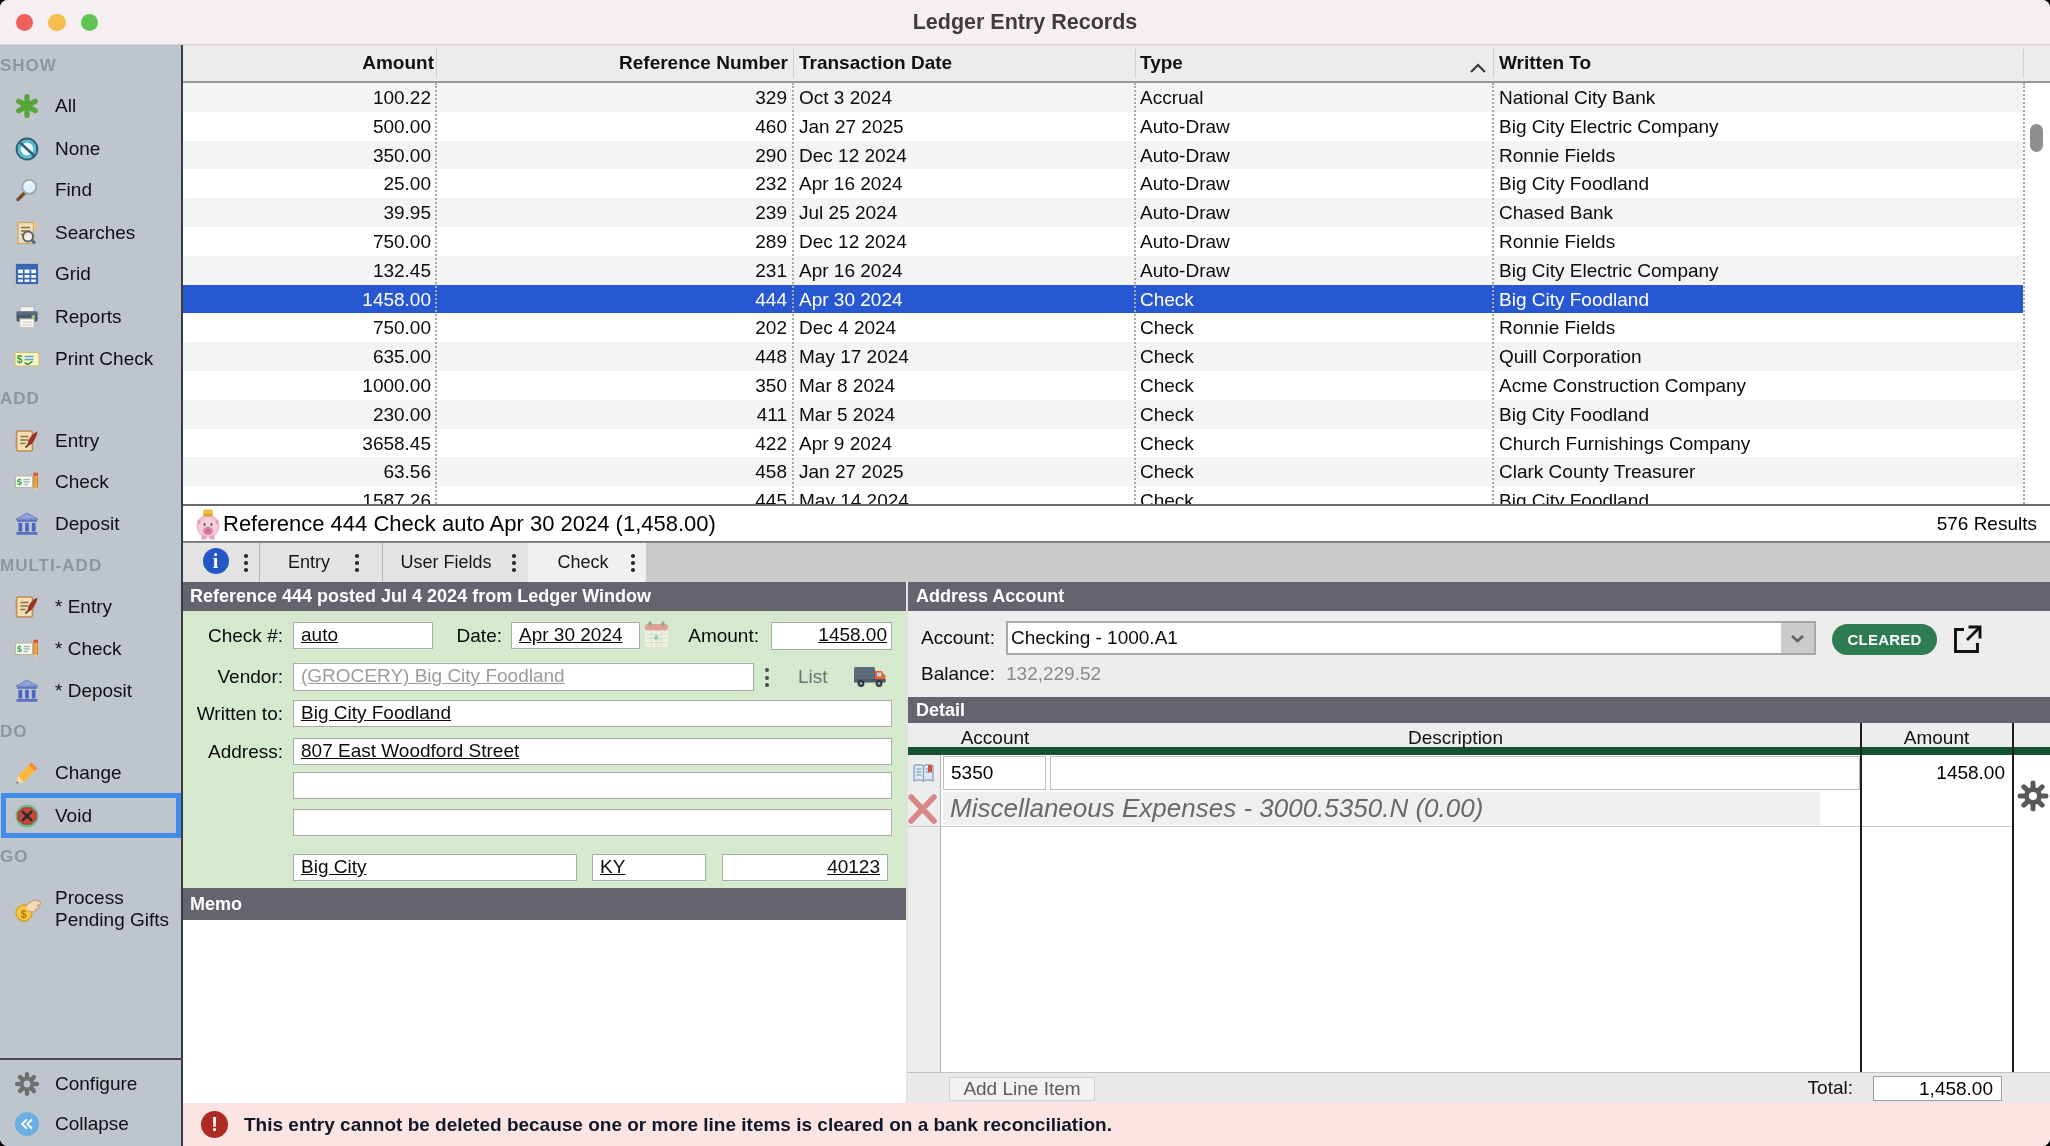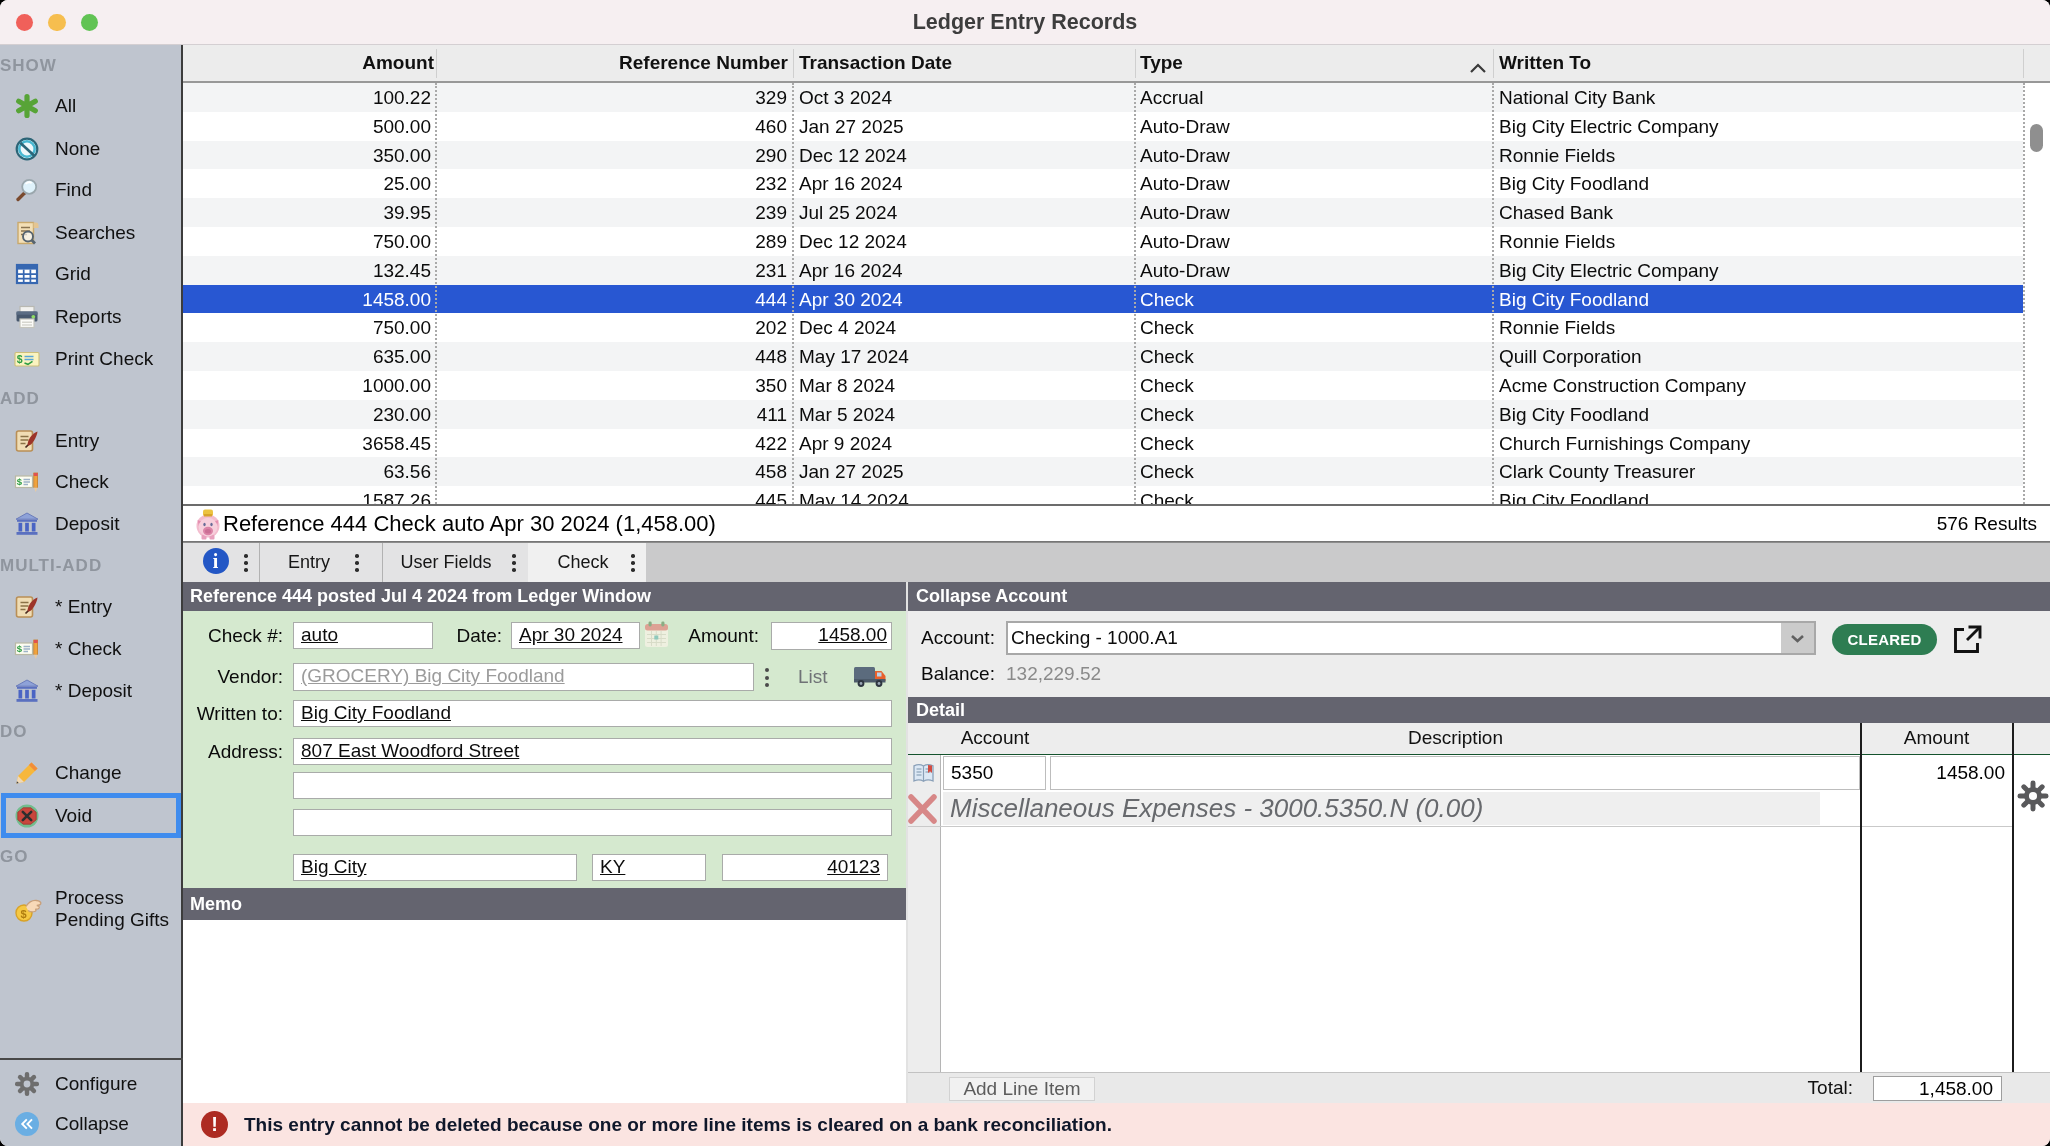--- a/index.html
+++ b/index.html
@@ -60,21 +60,21 @@
 
 #green { left:183px; top:611px; width:723px; height:277px; background:#d5e9cf; }
 .flabel { position:absolute; font-size:19px; color:#0a0a0a; text-align:right; white-space:nowrap; }
 .inp { position:absolute; background:#fff; border:1.5px solid #a9aba9; font-size:19px; color:#0c0c0c; line-height:24px; padding:0 7px; white-space:nowrap; overflow:hidden;text-decoration:underline; }
 
 #memobar { left:183px; top:888px; width:723px; height:32px; background:#64646f; color:#fff; font-size:18px; font-weight:bold; line-height:32px; text-indent:7px; }
 #memoarea { left:183px; top:920px; width:723px; height:183px; background:#fff; }
 
 #acctarea { left:908px; top:611px; width:1142px; height:86px; background:#ededed; }
 #detailbar { left:908px; top:697px; width:1142px; height:26px; background:#64646f; color:#fff; font-size:18px; font-weight:bold; line-height:26px; text-indent:8px; }
-#dheader { left:908px; top:723px; width:1142px; height:32px; background:#ededed; border-bottom:1px solid #14532d; }
+#dheader { left:908px; top:723px; width:1142px; height:32px; background:#ededed; border-bottom:8px solid #14532d; }
 .dh { position:absolute; top:0; height:30px; line-height:30px; font-size:19px; color:#111; text-align:center; }
 #dtablebg { left:908px; top:755px; width:1142px; height:317px; background:#fff; }
 #iconcol { left:908px; top:755px; width:33px; height:317px; background:#ededed; border-right:1px solid #b5b5b5; }
 .vline { position:absolute; width:2px; background:#1c1c1c; }
 #dbottom { left:908px; top:1072px; width:1142px; height:31px; background:#e9e9e9; border-top:1px solid #c2c2c2; }
 #addline { position:absolute; left:41px; top:3.5px; width:146px; height:24px; background:#f1f1f1; border:1px solid #d2d2d2; color:#5c5c5c; font-size:19px; text-align:center; line-height:22px; }
 #totlbl { position:absolute; right:197px; top:0px; height:30px; line-height:30px; font-size:19px; color:#111;margin-left:44px; }
 #totbox { position:absolute; left:965px; top:2.5px; width:129px; height:25px; background:#fff; border:1px solid #9e9e9e; font-size:19px; text-align:right; line-height:23px; padding-right:8px; }
 
 #errbar { left:183px; top:1103px; width:1867px; height:43px; background:#fbe4e1; }
@@ -466,21 +466,21 @@
       </div>
     <div class="tabtxt" style="left:350px; width:100px; text-align:center;">Check</div>
     <div class="vdots" style="left:448px;">
         <i></i>
         <i></i>
         <i></i>
       </div>
   </div>
 
   <div class="abs dbar" id="dbarL">Reference 444 posted Jul 4 2024 from Ledger Window</div>
-  <div class="abs dbar" id="dbarR">Collapse Account</div>
+  <div class="abs dbar" id="dbarR">Address Account</div>
   <div class="abs" id="pdiv"></div>
 
   <div class="abs" id="green"></div>
   <div id="formbits">
     <div class="abs flabel" style="left:113px; width:170px; top:621px; height:30px; line-height:30px;">Check #:</div>
     <div class="abs inp" style="left:293px; top:622px; width:140px; height:27px;">auto</div>
     <div class="abs flabel" style="left:392px; width:110px; top:621px; height:30px; line-height:30px;">Date:</div>
     <div class="abs inp" style="left:511px; top:622px; width:129px; height:27px;">Apr 30 2024</div>
     <svg class="abs" style="left:644px; top:620px;" width="25" height="28" viewBox="0 0 25 28">
         <rect x="1" y="4" width="23" height="23" rx="2.5" fill="#eef0e0"></rect>

